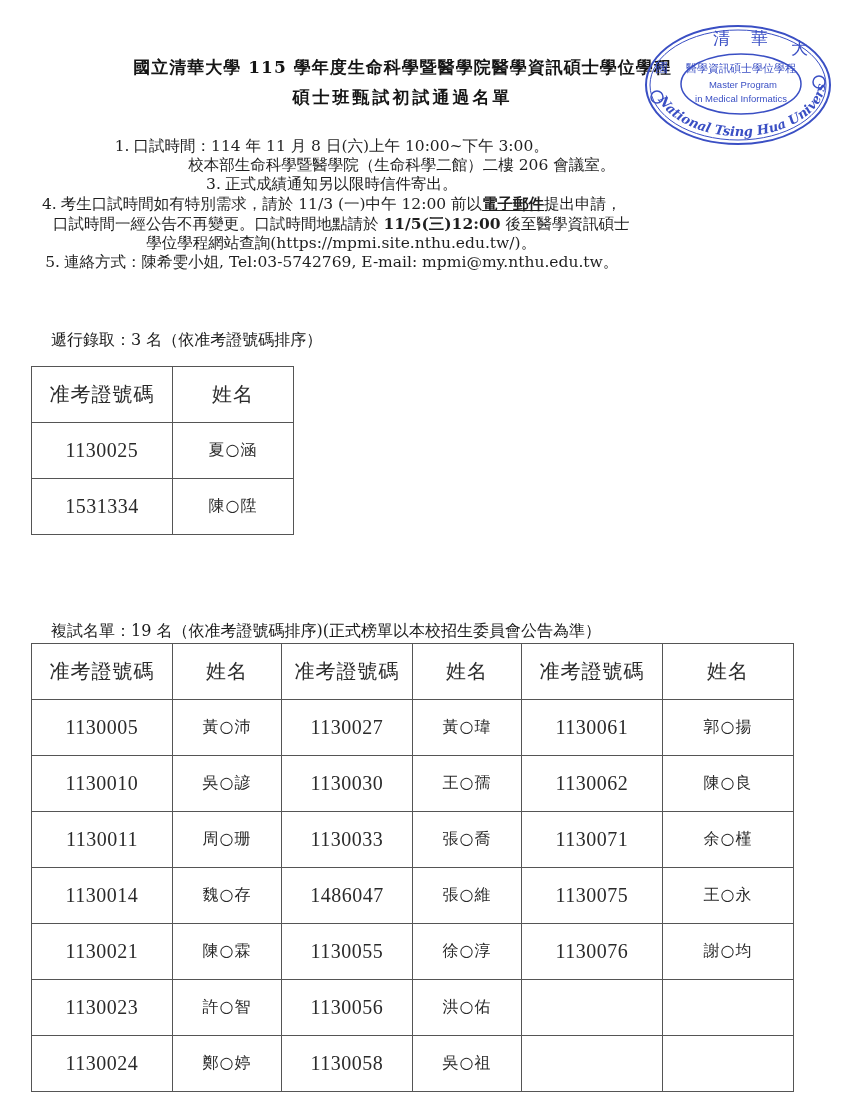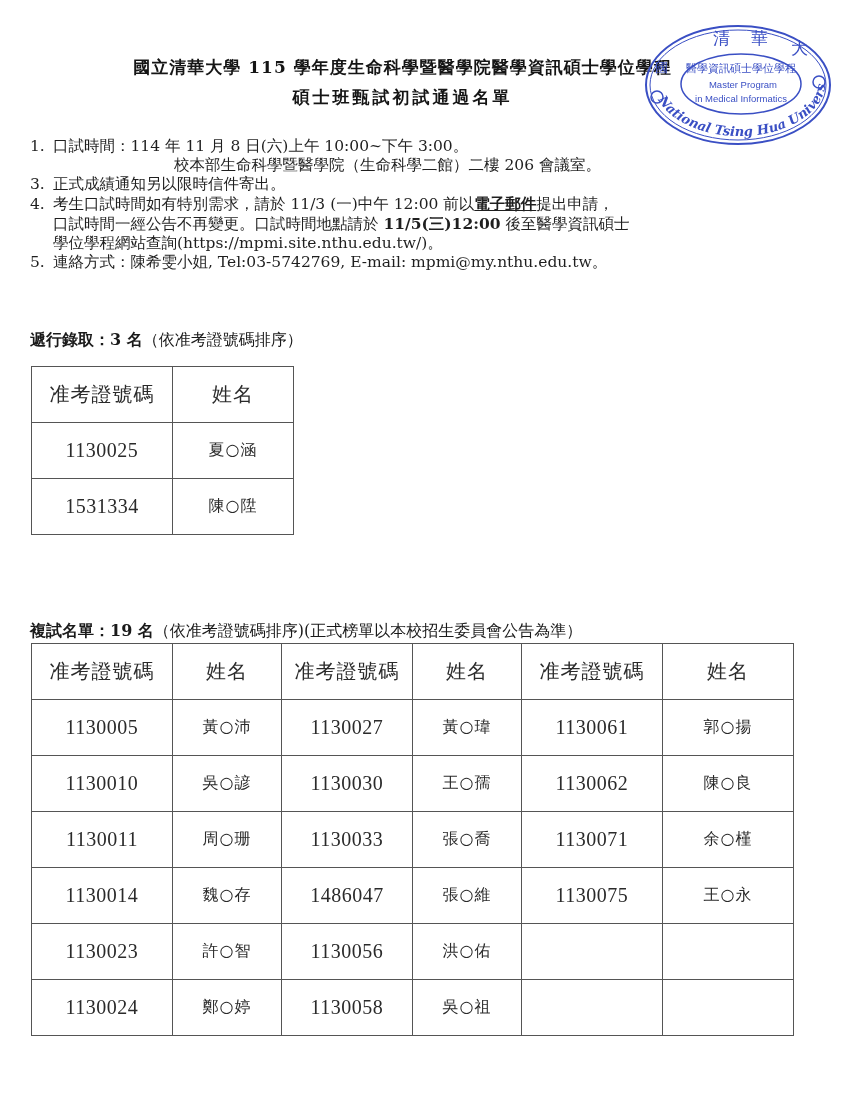--- a/index.html
+++ b/index.html
@@ -38,35 +38,35 @@
     .stamp svg { width: 100%; height: 100%; }
 
     .notes {
       position: absolute;
       left: 30px;
       top: 137px;
       font-size: 15.5px;
       line-height: 19px;
       color: #1f1f1f;
     }
-    .note-line { white-space: nowrap; }
+    .note-line { white-space: nowrap; text-align: center; }
     .note-line.cont-1 { padding-left: 144px; }
     .note-line.cont-2 { padding-left: 23px; }
     .note-num { display: inline-block; width: 23px; }
     .bold { font-weight: bold; }
     .underline-bold { font-weight: bold; text-decoration: underline; }
 
     .section-head {
       position: absolute;
       left: 30px;
       font-size: 16px;
       white-space: nowrap;
       color: #1a1a1a;
     }
-    .section-head .head-strong { font-weight: bold; }
+    .section-head .head-strong { font-weight: normal; margin-left: 21px; }
     #waitlist-head { top: 330px; }
     #second-head { top: 621px; }
 
     table.roster {
       position: absolute;
       border-collapse: collapse;
       font-size: 17px;
       color: #2a2a2a;
     }
     table.roster td, table.roster th {
@@ -202,20 +202,28 @@
   </tr>
   <tr>
     <td class="id">1130014</td>
     <td class="name">魏○存</td>
     <td class="id">1486047</td>
     <td class="name">張○維</td>
     <td class="id">1130075</td>
     <td class="name">王○永</td>
   </tr>
   <tr>
+    <td class="id">1130021</td>
+    <td class="name">陳○霖</td>
+    <td class="id">1130055</td>
+    <td class="name">徐○淳</td>
+    <td class="id">1130076</td>
+    <td class="name">謝○均</td>
+  </tr>
+  <tr>
     <td class="id">1130023</td>
     <td class="name">許○智</td>
     <td class="id">1130056</td>
     <td class="name">洪○佑</td>
     <td class="id"></td>
     <td class="name"></td>
   </tr>
   <tr>
     <td class="id">1130024</td>
     <td class="name">鄭○婷</td>

